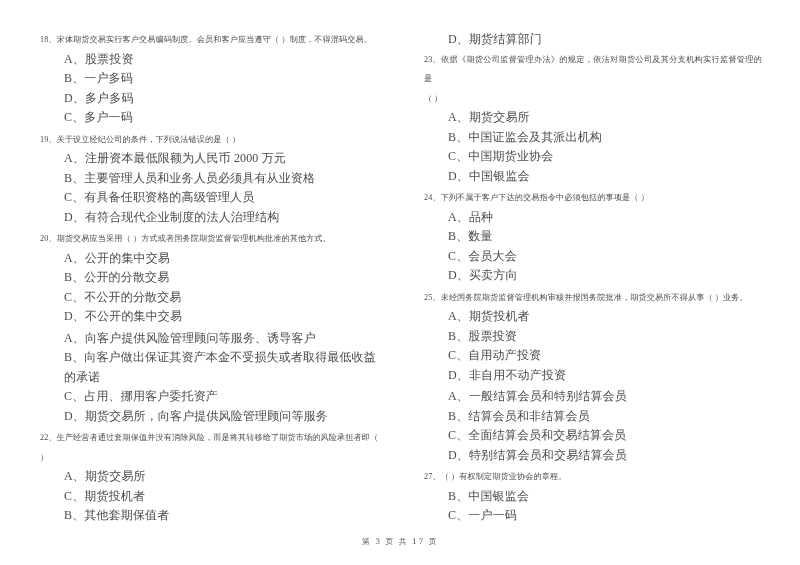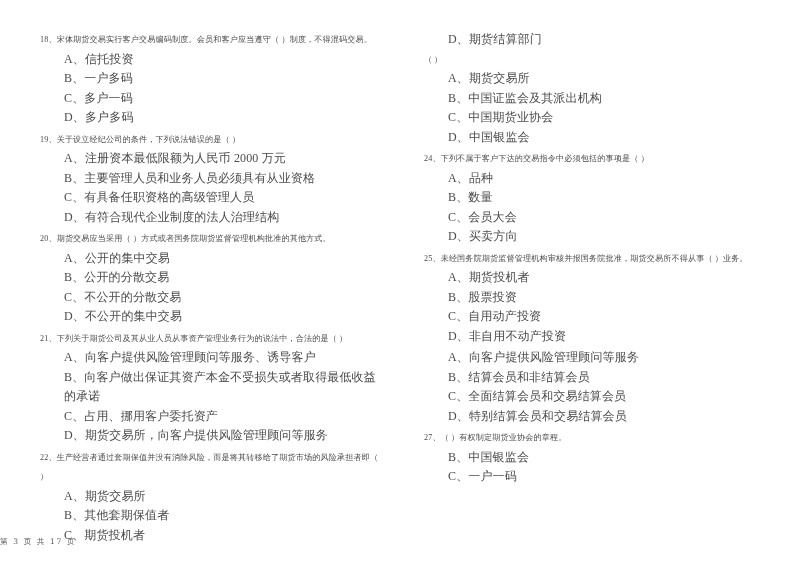--- a/index.html
+++ b/index.html
@@ -62,82 +62,82 @@
     font-size: 8.1px;
     line-height: 19.5px;
     color: #4b4b4b;
     padding-left: 2px;
   }
   .footer {
     position: absolute;
     left: 0;
     right: 0;
     bottom: 18px;
-    text-align: left;
+    text-align: center;
     font-size: 7.6px;
     letter-spacing: 1.6px;
     color: #5a5a5a;
   }
 </style>
 </head>
 <body>
 
 <div class="page">
 
   <div class="columns">
 
     <div class="column left">
 
       <div class="qblock">
         <div class="stem">18、宋体期货交易实行客户交易编码制度。会员和客户应当遵守（    ）制度，不得混码交易。</div>
-        <div class="opt">A、信托投资</div>
+        <div class="opt">A、股票投资</div>
         <div class="opt">B、一户多码</div>
+        <div class="opt">D、多户多码</div>
         <div class="opt">C、多户一码</div>
-        <div class="opt">D、多户多码</div>
       </div>
 
       <div class="qblock">
         <div class="stem">19、关于设立经纪公司的条件，下列说法错误的是（    ）</div>
         <div class="opt">A、注册资本最低限额为人民币 2000 万元</div>
         <div class="opt">B、主要管理人员和业务人员必须具有从业资格</div>
         <div class="opt">C、有具备任职资格的高级管理人员</div>
         <div class="opt">D、有符合现代企业制度的法人治理结构</div>
       </div>
 
       <div class="qblock">
         <div class="stem">20、期货交易应当采用（    ）方式或者国务院期货监督管理机构批准的其他方式。</div>
         <div class="opt">A、公开的集中交易</div>
         <div class="opt">B、公开的分散交易</div>
         <div class="opt">C、不公开的分散交易</div>
         <div class="opt">D、不公开的集中交易</div>
       </div>
 
       <div class="qblock">
-        <div class="stem">21、下列关于期货公司及其从业人员从事资产管理业务行为的说法中，合法的是（    ）</div>
         <div class="opt">A、向客户提供风险管理顾问等服务、诱导客户</div>
         <div class="opt">B、向客户做出保证其资产本金不受损失或者取得最低收益的承诺</div>
         <div class="opt">C、占用、挪用客户委托资产</div>
         <div class="opt">D、期货交易所，向客户提供风险管理顾问等服务</div>
       </div>
 
       <div class="qblock">
         <div class="stem">22、生产经营者通过套期保值并没有消除风险，而是将其转移给了期货市场的风险承担者即（</div>
         <div class="orphan-stem">）</div>
         <div class="opt">A、期货交易所</div>
+        <div class="opt">C、期货投机者</div>
         <div class="opt">B、其他套期保值者</div>
-        <div class="opt">C、期货投机者</div>
       </div>
 
     </div>
 
     <div class="column right">
 
       <div class="opt">D、期货结算部门</div>
 
       <div class="qblock">
+        <div class="stem">23、依据《期货公司监督管理办法》的规定，依法对期货公司及其分支机构实行监督管理的是</div>
         <div class="orphan-stem">（    ）</div>
         <div class="opt">A、期货交易所</div>
         <div class="opt">B、中国证监会及其派出机构</div>
         <div class="opt">C、中国期货业协会</div>
         <div class="opt">D、中国银监会</div>
       </div>
 
       <div class="qblock">
         <div class="stem">24、下列不属于客户下达的交易指令中必须包括的事项是（    ）</div>
         <div class="opt">A、品种</div>
@@ -148,21 +148,21 @@
 
       <div class="qblock">
         <div class="stem">25、未经国务院期货监督管理机构审核并报国务院批准，期货交易所不得从事（    ）业务。</div>
         <div class="opt">A、期货投机者</div>
         <div class="opt">B、股票投资</div>
         <div class="opt">C、自用动产投资</div>
         <div class="opt">D、非自用不动产投资</div>
       </div>
 
       <div class="qblock">
-        <div class="opt">A、向客户提供风险管理顾问等服务</div>
+        <div class="opt">A、一般结算会员和特别结算会员</div>
         <div class="opt">B、结算会员和非结算会员</div>
         <div class="opt">C、全面结算会员和交易结算会员</div>
         <div class="opt">D、特别结算会员和交易结算会员</div>
       </div>
 
       <div class="qblock">
         <div class="stem">27、（    ）有权制定期货业协会的章程。</div>
         <div class="opt">B、中国银监会</div>
         <div class="opt">C、一户一码</div>
       </div>

